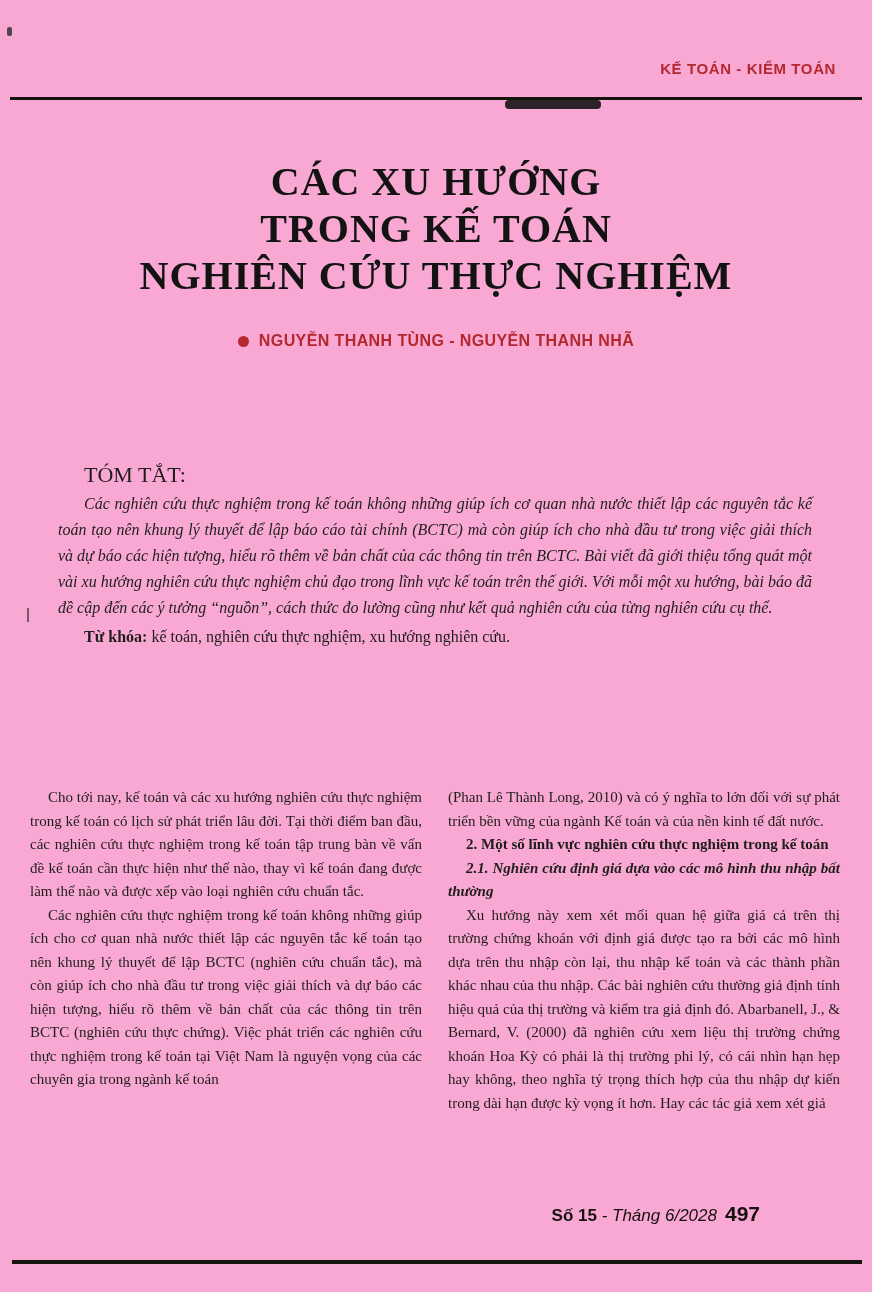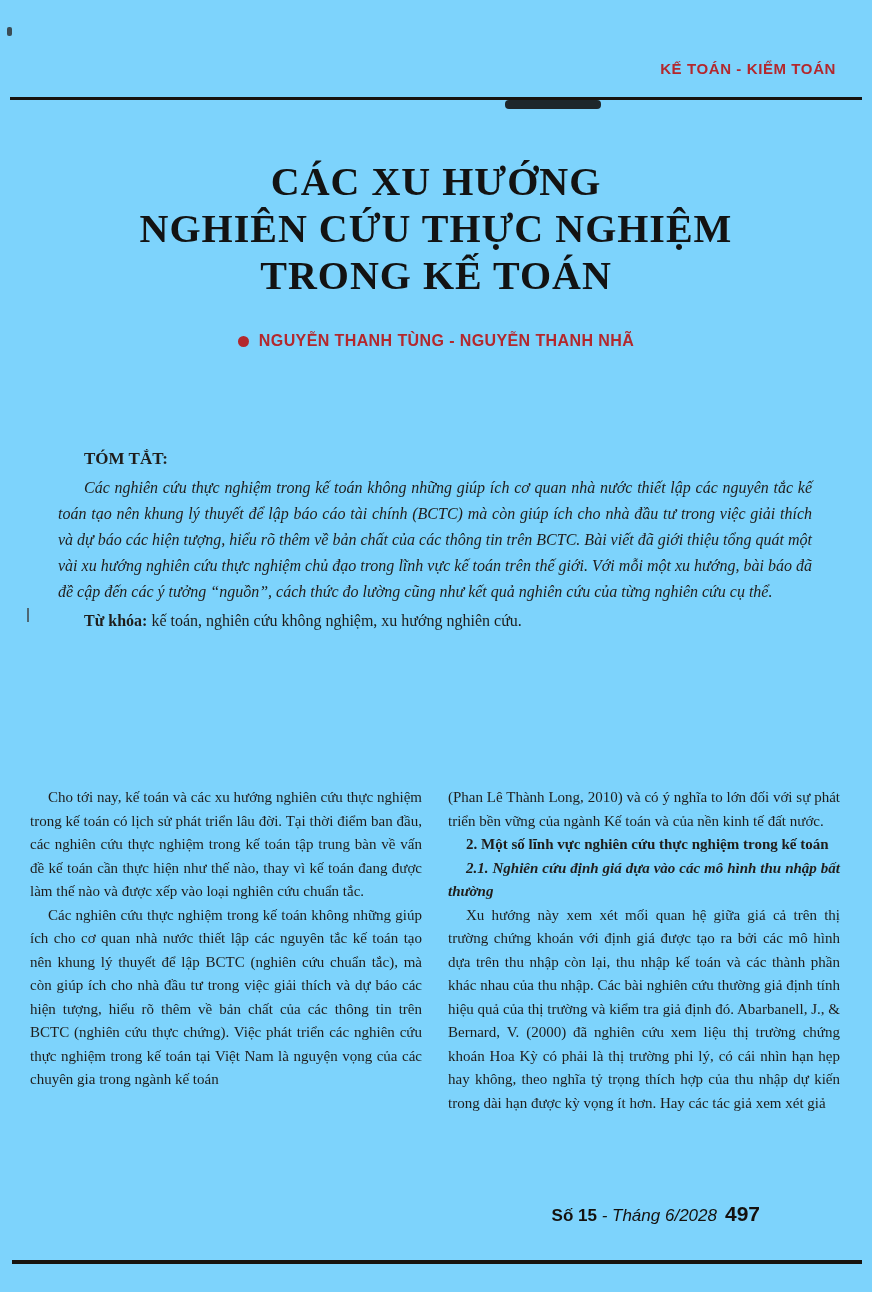--- a/index.html
+++ b/index.html
@@ -1,18 +1,18 @@
 <!DOCTYPE html>
 <html><head>
 <meta charset="utf-8">
 <style>
   html,body{margin:0;padding:0;background:#e9e9e9;}
   .page{
     position:relative;width:872px;height:1292px;margin:0 auto;
-    background:#7dd3fc;overflow:hidden;
+    background:#f9a8d4;overflow:hidden;
     font-family:"Liberation Serif",serif;color:#1f1d1b;
   }
   
   .header-cat{
     position:absolute;top:60px;right:36px;
     font-family:"Liberation Sans",sans-serif;font-weight:bold;
     font-size:15px;letter-spacing:.6px;color:#b3282d;
   }
   .rule-top{position:absolute;top:97px;left:10px;width:852px;height:3px;background:#17130f;}
   .rule-bottom{position:absolute;top:1260px;left:12px;width:850px;height:4px;background:#17130f;}
@@ -32,21 +32,21 @@
     position:absolute;top:332px;left:0;width:100%;text-align:center;
     font-family:"Liberation Sans",sans-serif;font-weight:bold;
     font-size:16px;letter-spacing:.4px;color:#b3282d;
   }
   .bullet{
     display:inline-block;width:11px;height:11px;border-radius:50%;
     background:#b3282d;margin-right:10px;vertical-align:-1px;
   }
   
   .abstract{position:absolute;top:446px;left:58px;width:754px;font-size:16px;line-height:26px;}
-  .abstract-heading{font-weight:bold;font-size:17px;margin:0 0 3px 26px;font-style:normal;}
+  .abstract-heading{font-weight:normal;font-size:22px;margin:16px 0 3px 26px;font-style:normal;}
   .abstract-body{font-style:italic;text-align:justify;text-indent:26px;margin:0;}
   .keywords{margin:3px 0 0 0;text-indent:26px;text-align:justify;}
   .keywords .kw-label{font-weight:bold;}
   
   .body-cols{
     position:absolute;top:786px;left:30px;width:810px;
     display:flex;gap:26px;font-size:15px;line-height:23.5px;
   }
   .col{width:392px;text-align:justify;}
   .sec-heading{font-weight:bold;margin:0;text-indent:18px;text-align:justify;font-size:15px;line-height:23.5px;}
@@ -68,32 +68,32 @@
 <div class="page">
 
   <div class="header-cat">KẾ TOÁN - KIỂM TOÁN</div>
   <div class="rule-top"></div>
   <div class="smudge"></div>
   <div class="artifact-a"></div>
   <div class="artifact-b"></div>
 
   <div class="title">
     <div>CÁC XU HƯỚNG</div>
+    <div>TRONG KẾ TOÁN</div>
     <div>NGHIÊN CỨU THỰC NGHIỆM</div>
-    <div>TRONG KẾ TOÁN</div>
   </div>
 
   <div class="authors">
     <span class="bullet"></span><span>NGUYỄN THANH TÙNG - NGUYỄN THANH NHÃ</span>
   </div>
 
   <div class="abstract">
     <p class="abstract-heading">TÓM TẮT:</p>
     <p class="abstract-body">Các nghiên cứu thực nghiệm trong kế toán không những giúp ích cơ quan nhà nước thiết lập các nguyên tắc kế toán tạo nên khung lý thuyết để lập báo cáo tài chính (BCTC) mà còn giúp ích cho nhà đầu tư trong việc giải thích và dự báo các hiện tượng, hiểu rõ thêm về bản chất của các thông tin trên BCTC. Bài viết đã giới thiệu tổng quát một vài xu hướng nghiên cứu thực nghiệm chủ đạo trong lĩnh vực kế toán trên thế giới. Với mỗi một xu hướng, bài báo đã đề cập đến các ý tưởng “nguồn”, cách thức đo lường cũng như kết quả nghiên cứu của từng nghiên cứu cụ thể.</p>
-    <p class="keywords"><span class="kw-label">Từ khóa:</span><span> kế toán, nghiên cứu không nghiệm, xu hướng nghiên cứu.</span></p>
+    <p class="keywords"><span class="kw-label">Từ khóa:</span><span> kế toán, nghiên cứu thực nghiệm, xu hướng nghiên cứu.</span></p>
   </div>
 
   <div class="body-cols">
     <div class="col">
       <p>Cho tới nay, kế toán và các xu hướng nghiên cứu thực nghiệm trong kế toán có lịch sử phát triển lâu đời. Tại thời điểm ban đầu, các nghiên cứu thực nghiệm trong kế toán tập trung bàn về vấn đề kế toán cần thực hiện như thế nào, thay vì kế toán đang được làm thế nào và được xếp vào loại nghiên cứu chuẩn tắc.</p>
       <p>Các nghiên cứu thực nghiệm trong kế toán không những giúp ích cho cơ quan nhà nước thiết lập các nguyên tắc kế toán tạo nên khung lý thuyết để lập BCTC (nghiên cứu chuẩn tắc), mà còn giúp ích cho nhà đầu tư trong việc giải thích và dự báo các hiện tượng, hiểu rõ thêm về bản chất của các thông tin trên BCTC (nghiên cứu thực chứng). Việc phát triển các nghiên cứu thực nghiệm trong kế toán tại Việt Nam là nguyện vọng của các chuyên gia trong ngành kế toán</p>
     </div>
     <div class="col">
       <p class="noindent">(Phan Lê Thành Long, 2010) và có ý nghĩa to lớn đối với sự phát triển bền vững của ngành Kế toán và của nền kinh tế đất nước.</p>
       <p class="sec-heading">2. Một số lĩnh vực nghiên cứu thực nghiệm trong kế toán</p>

